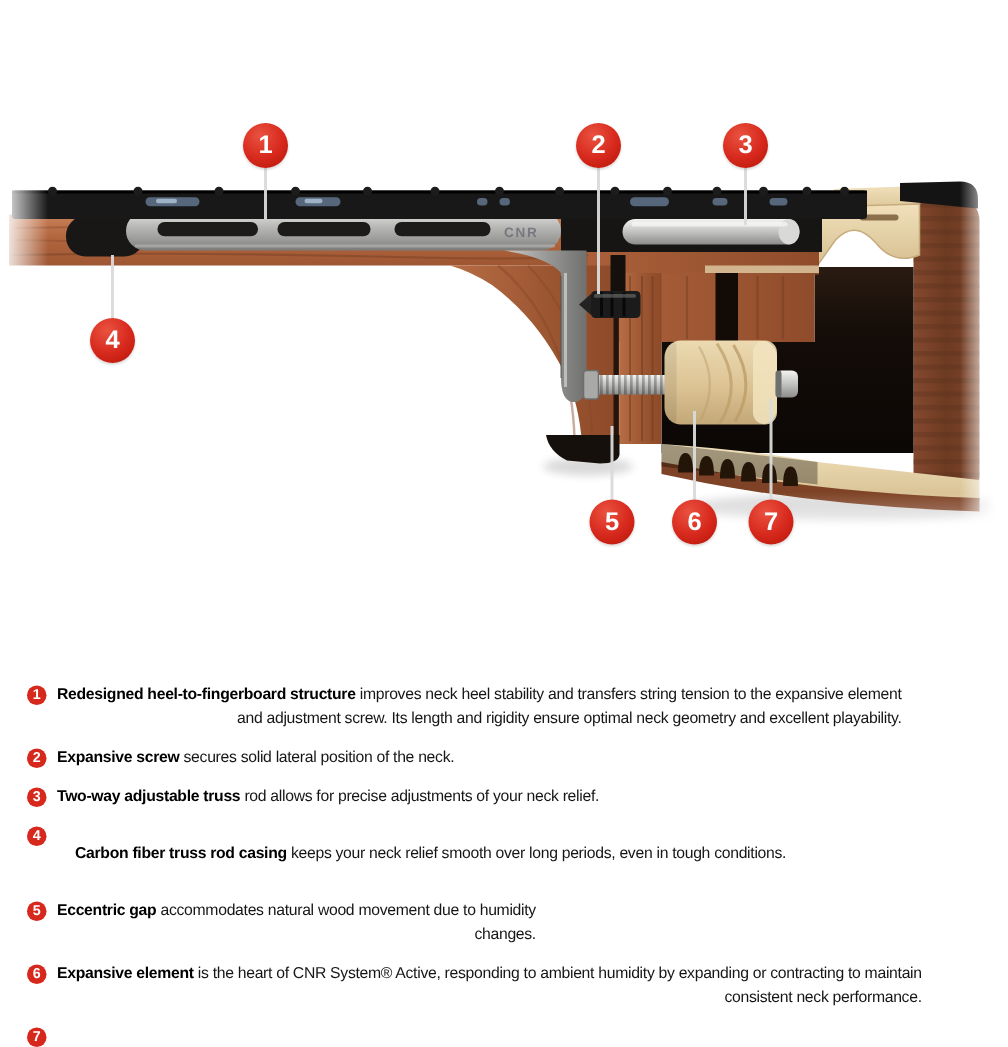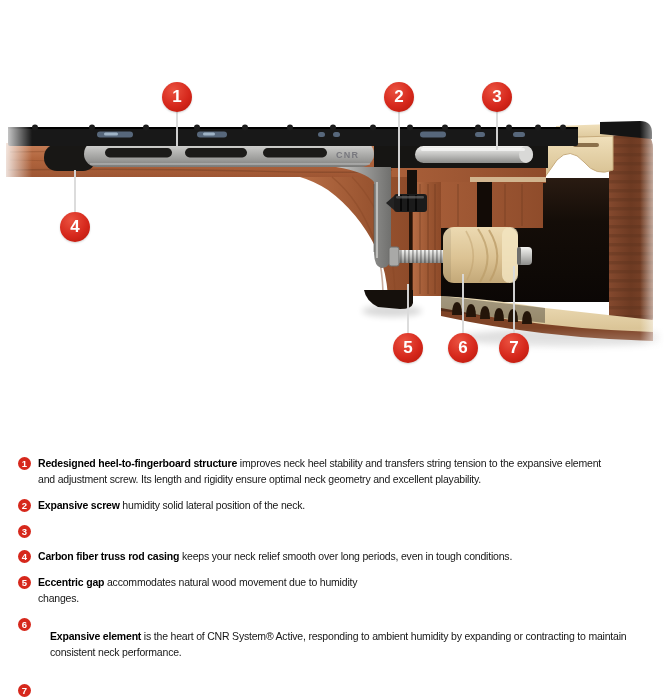--- a/index.html
+++ b/index.html
@@ -15,21 +15,21 @@
              color:#fff; display:flex; align-items:center; justify-content:center;
              font-size:17px; font-weight:bold; box-shadow:0 1px 2px rgba(0,0,0,.18); }
 
   .legend { position:absolute; left:18px; top:455px; width:648px; z-index:1; }
   .legend-item { display:flex; align-items:flex-start; margin-bottom:10px; }
   .badge { flex:0 0 13px; width:13px; height:13px; border-radius:50%;
            background:#d6281c; color:#fff; font-size:9.5px; font-weight:bold;
            display:flex; align-items:center; justify-content:center;
            margin:2px 7px 0 0; line-height:1; }
   .ltext { font-size:10.5px; line-height:16px; letter-spacing:-0.2px; color:#161616;
-           white-space:pre-line; }
+           white-space:pre-line;text-align:right; }
   .ltext b { color:#000; }
 </style>
 </head>
 <body>
 
 <div class="stage">
 
   <div class="photo">
     <svg viewBox="0 0 672 420" width="672" height="420">
       <defs>
@@ -279,41 +279,42 @@
   <div class="legend">
 
     <div class="legend-item">
       <span class="badge">1</span>
       <p class="ltext" style="margin:0"><b>Redesigned heel-to-fingerboard structure</b><span> improves neck heel stability and transfers string tension to the expansive element
 and adjustment screw. Its length and rigidity ensure optimal neck geometry and excellent playability.</span></p>
     </div>
 
     <div class="legend-item">
       <span class="badge">2</span>
-      <p class="ltext" style="margin:0"><b>Expansive screw</b><span> humidity solid lateral position of the neck.</span></p>
+      <p class="ltext" style="margin:0"><b>Expansive screw</b><span> secures solid lateral position of the neck.</span></p>
     </div>
 
     <div class="legend-item">
       <span class="badge">3</span>
+      <p class="ltext" style="margin:0"><b>Two-way adjustable truss</b><span> rod allows for precise adjustments of your neck relief.</span></p>
     </div>
 
     <div class="legend-item">
       <span class="badge">4</span>
-      <p class="ltext" style="margin:0"><b>Carbon fiber truss rod casing</b><span> keeps your neck relief smooth over long periods, even in tough conditions.</span></p>
+      <p class="ltext" style="margin:12px"><b>Carbon fiber truss rod casing</b><span> keeps your neck relief smooth over long periods, even in tough conditions.</span></p>
     </div>
 
     <div class="legend-item">
       <span class="badge">5</span>
       <p class="ltext" style="margin:0"><b>Eccentric gap</b><span> accommodates natural wood movement due to humidity
 changes.</span></p>
     </div>
 
     <div class="legend-item">
       <span class="badge">6</span>
-      <p class="ltext" style="margin:12px"><b>Expansive element</b><span> is the heart of CNR System® Active, responding to ambient humidity by expanding or contracting to maintain
+      <p class="ltext" style="margin:0"><b>Expansive element</b><span> is the heart of CNR System® Active, responding to ambient humidity by expanding or contracting to maintain
 consistent neck performance.</span></p>
     </div>
 
     <div class="legend-item">
       <span class="badge">7</span>
     </div>
 
   </div>
 </div>
 

